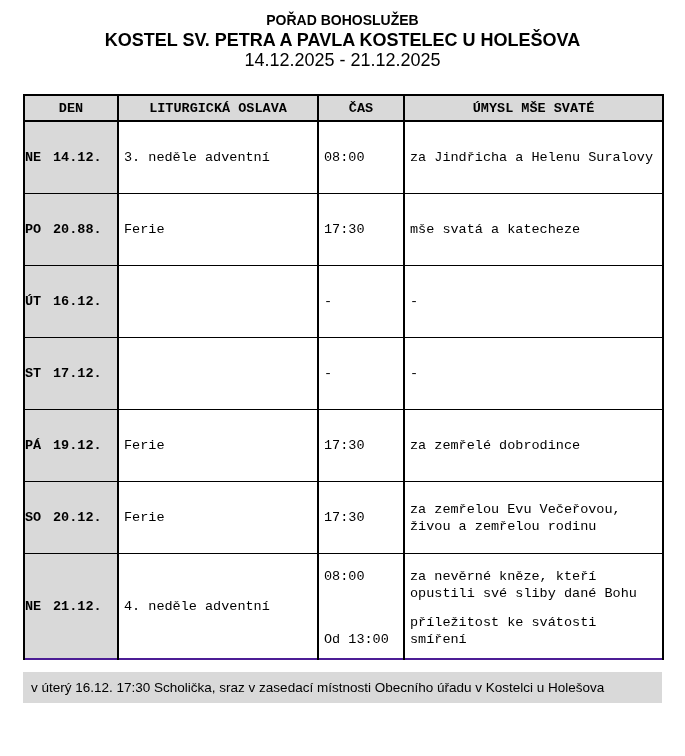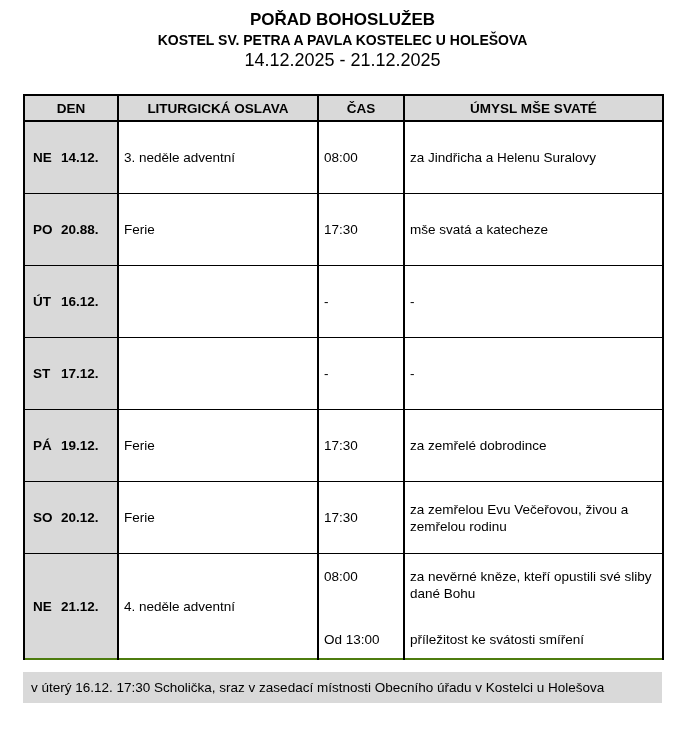--- a/index.html
+++ b/index.html
@@ -14,40 +14,41 @@
     height: 756px;
     box-sizing: border-box;
     padding: 10px 23px 0 23px;
     background: #ffffff;
   }
   .titles {
     text-align: center;
     margin-bottom: 24px;
   }
   .title-line1 {
-    font-size: 17px;
+    font-size: 14px;
     font-weight: bold;
     line-height: 20px;
   }
   .title-line2 {
-    font-size: 14px;
+    font-size: 18px;
     font-weight: bold;
     line-height: 20px;
   }
   .title-line3 {
     font-size: 18px;
     font-weight: normal;
     line-height: 20px;
   }
   table.schedule {
     border-collapse: collapse;
     width: 639px;
     table-layout: fixed;
-    border: 2px solid #4d7c0f;
-    font-size: 13.5px;
+    border: 2px solid #4c1d95;
+    font-size: 13.5px;
+    font-family: Liberation Mono, monospace;
   }
   col.c-den    { width: 94px; }
   col.c-oslava { width: 200px; }
   col.c-cas    { width: 86px; }
   col.c-umysl  { width: 259px; }
   th {
     border: 2px solid #000000;
     background: #d9d9d9;
     font-weight: bold;
     text-align: center;
@@ -66,21 +67,21 @@
     font-size: 13.5px;
     line-height: 17px;
   }
   tr.row-last td {
     height: 100px;
   }
   td.den {
     background: #d9d9d9;
     font-weight: bold;
     text-align: left;
-    padding-left: 8px;
+    padding-left: 0;
   }
   td.den .day-abbr {
     display: inline-block;
     width: 28px;
   }
   .stack {
     display: flex;
     flex-direction: column;
     justify-content: space-between;
     height: 96px;

